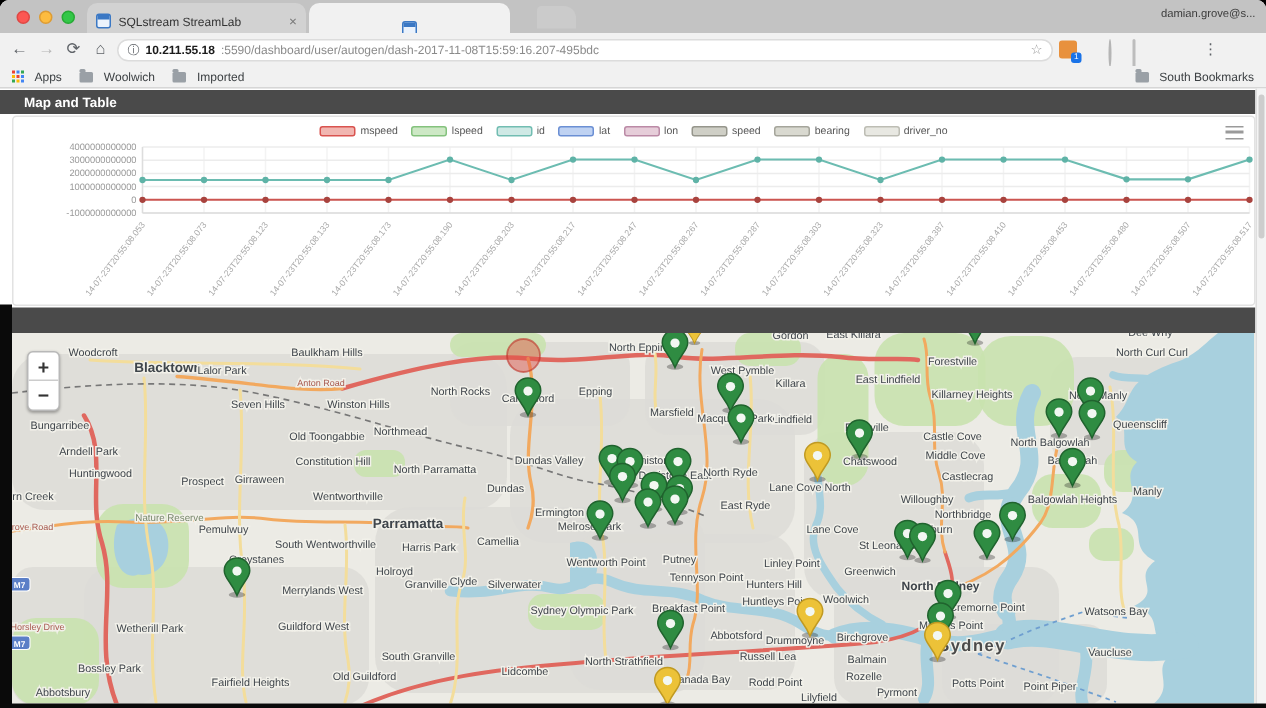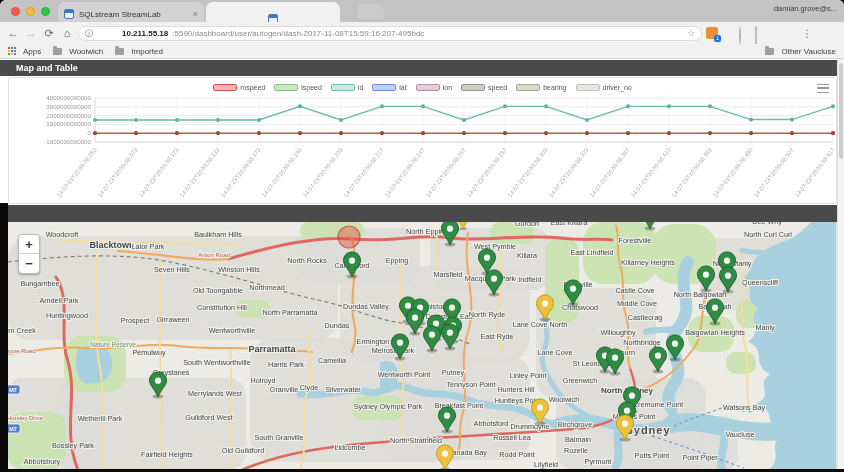--- a/index.html
+++ b/index.html
@@ -19,21 +19,21 @@
   .favicon{width:10px;height:10px;border:1.5px solid #3b78c4;background:#eaf2fc;border-radius:2px;flex:none;position:relative;}
   .favicon::after{content:"";position:absolute;left:0;top:0;right:0;height:3px;background:#3b78c4;}
   .newtab{position:absolute;left:358px;top:4px;width:26px;height:15px;background:#cbcbcb;border-radius:3px 8px 0 0;}
   .profile{position:absolute;right:7px;top:4px;font-size:7.5px;color:#3c3c3c;}
   
   .toolbar{position:absolute;left:0;top:22px;width:844px;height:22px;background:#f1f1f1;display:flex;align-items:center;padding:0 6px;gap:4px;}
   .navbtn{font-size:11px;color:#5f6368;width:14px;text-align:center;line-height:14px;}
   .navbtn.dis{color:#b7b7b7;}
   .urlbar{height:15px;flex:1;max-width:624px;background:#fff;border:1px solid #dcdcdc;border-radius:8px;display:flex;align-items:center;padding:0 6px;gap:4px;overflow:hidden;}
   .urlinfo{font-size:8px;color:#5f6368;}
-  .urlhost{font-size:8px;color:#1b1b1b;font-weight:bold;white-space:nowrap;margin-left:25px;}
+  .urlhost{font-size:8px;color:#1b1b1b;font-weight:bold;white-space:nowrap;}
   .urlrest{font-size:8px;color:#8a8a8a;white-space:nowrap;overflow:hidden;flex:1;}
   .star{font-size:9px;color:#9a9a9a;}
   .ext{position:relative;width:12px;height:12px;flex:none;}
   .ext-orange{background:#e8913d;border-radius:2px;}
   .badge{position:absolute;right:-3px;bottom:-3px;background:#1a73e8;color:#fff;font-size:5.5px;line-height:7px;padding:0 2px;border-radius:2px;}
   .ext-flame{width:9px;height:9px;background:#e25822;border-radius:0 50% 50% 50%;transform:rotate(-45deg);margin:1px;}
   .ext-dim-circle{width:9px;height:9px;border:1.5px solid #b5b5b5;border-radius:50%;margin:1px;}
   .ext-dim-sq{width:10px;height:10px;border:1.5px solid #bdbdbd;border-radius:2px;margin:1px;}
   .ext-dark-sq{width:10px;height:10px;background:#8f8f8f;border-radius:2px;margin:1px;position:relative;}
   .ext-dark-sq::after{content:"";position:absolute;left:3px;top:3px;width:4px;height:4px;background:#f1f1f1;border-radius:1px;}
@@ -128,21 +128,21 @@
     <span class="bk">
       <span class="folder"></span>
       <span>Woolwich</span>
     </span>
     <span class="bk">
       <span class="folder"></span>
       <span>Imported</span>
     </span>
     <span class="bk bk-right">
       <span class="folder"></span>
-      <span>Other Vaucluse</span>
+      <span>South Bookmarks</span>
     </span>
   </div>
 
   <div class="panel-h">
     <span>Map and Table</span>
   </div>
   <div class="chart-card">
     <div class="legend-row" id="legend-row">
         <span class="legend-item">
           <span class="legend-box" style="background: rgb(241, 182, 177); border-color: rgb(217, 83, 79);"></span>

